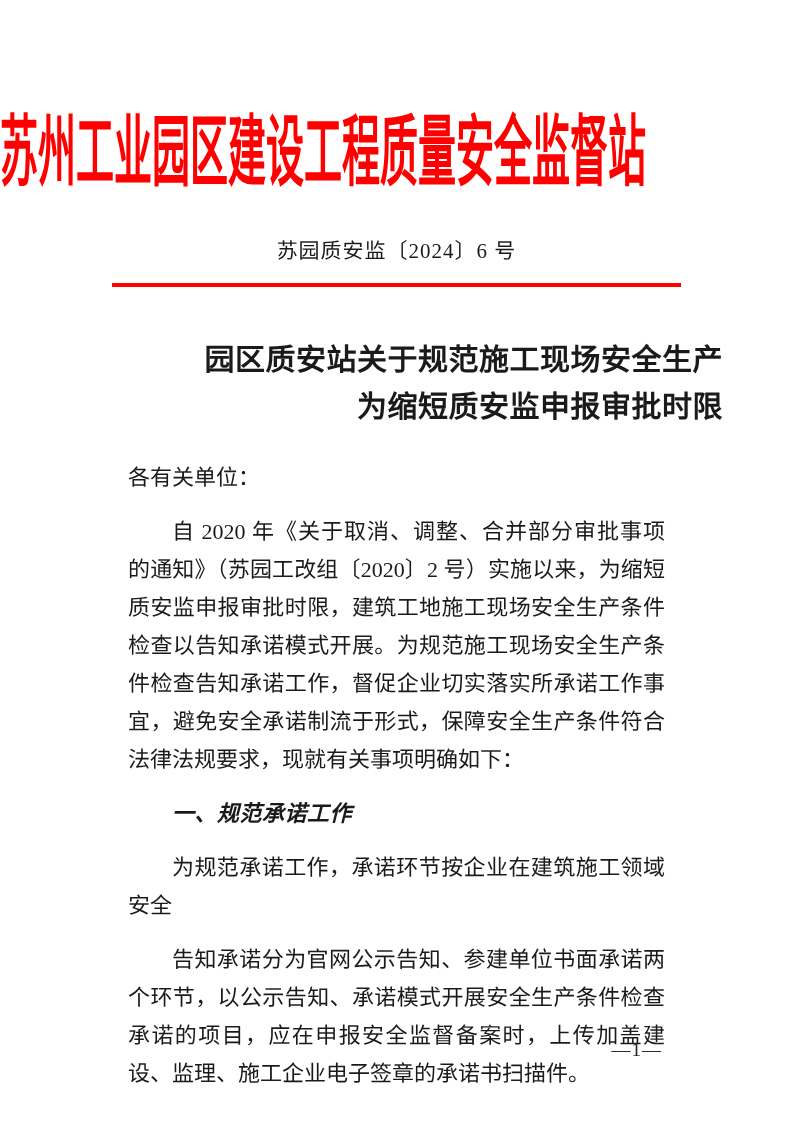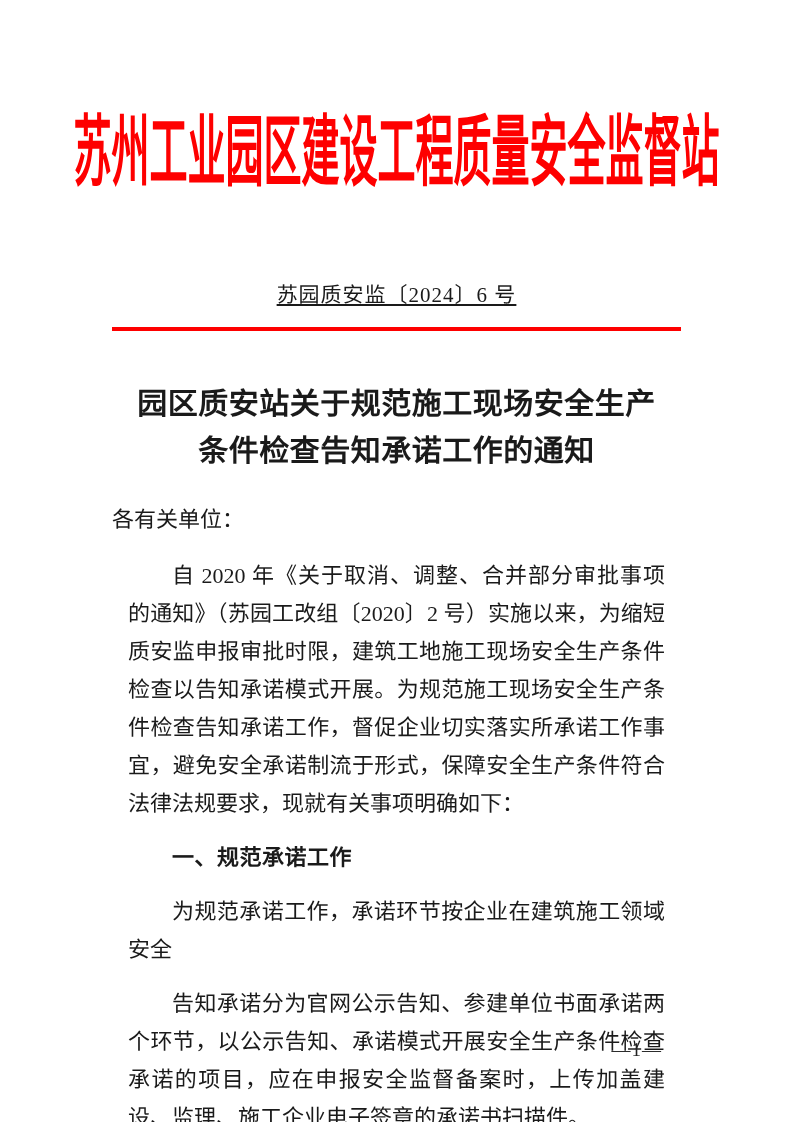--- a/index.html
+++ b/index.html
@@ -21,78 +21,75 @@
     overflow: hidden;
     font-family: "Liberation Serif", "DejaVu Serif", serif;
     color: var(--ink);
   }
   
   .masthead {
     padding-top: 57px;
     height: 234px; 
     display: flex;
     align-items: center;
-    justify-content: center;
   }
   .masthead-text {
     display: inline-block;
     color: var(--accent-red);
     font-size: 38px;
     font-weight: bold;
     letter-spacing: 0px;
     white-space: nowrap;
     transform: scaleY(2.05);
     transform-origin: center;
   }
   
   .doc-number {
-    margin-top: 44px;
     text-align: center;
     font-size: 21px;
     letter-spacing: 1px;
-    text-decoration: underline;
   }
   
   .red-divider {
     margin: 19px 112px 0 112px;
     height: 4px;
     background: var(--accent-red);
   }
   
   .doc-title {
     margin: 49px 70px 0 70px;
-    text-align: center;
+    text-align: right;
     font-size: 30px;
     font-weight: bold;
     line-height: 47px;
   }
   .title-line {
     display: block;
     letter-spacing: 0.5px;
   }
   
   .body {
     margin: 29px 112px 0 112px;
     font-size: 22px;
     line-height: 38px;
     text-align: justify;
   }
   .salutation {
-    margin: 0;
+    margin: 16px;
     text-indent: 0;
-    font-family: Liberation Mono, monospace;
   }
   .para {
     margin: 16px;
     text-indent: 2em;
   }
   .heading {
     font-weight: bold;
     font-family: "Liberation Sans", "DejaVu Sans", sans-serif;
     letter-spacing: 0.5px;
+    font-style: italic;
   }
   
   .footer {
     position: absolute;
     top: 1039px;
     right: 131px;
     font-size: 19px;
     letter-spacing: 1px;
     color: #222222;
   }
@@ -105,21 +102,21 @@
   <div class="masthead">
     <span class="masthead-text">苏州工业园区建设工程质量安全监督站</span>
   </div>
 
   <div class="doc-number">苏园质安监〔2024〕6 号</div>
 
   <div class="red-divider"></div>
 
   <h1 class="doc-title">
     <span class="title-line">园区质安站关于规范施工现场安全生产</span>
-    <span class="title-line">条件检查告知承诺工作的通知</span>
+    <span class="title-line">为缩短质安监申报审批时限</span>
   </h1>
 
   <div class="body">
     <p class="salutation">各有关单位：</p>
     <p class="para">自 2020 年《关于取消、调整、合并部分审批事项的通知》（苏园工改组〔2020〕2 号）实施以来，为缩短质安监申报审批时限，建筑工地施工现场安全生产条件检查以告知承诺模式开展。为规范施工现场安全生产条件检查告知承诺工作，督促企业切实落实所承诺工作事宜，避免安全承诺制流于形式，保障安全生产条件符合法律法规要求，现就有关事项明确如下：</p>
     <p class="para heading">一、规范承诺工作</p>
     <p class="para">为规范承诺工作，承诺环节按企业在建筑施工领域安全</p>
     <p class="para">告知承诺分为官网公示告知、参建单位书面承诺两个环节，以公示告知、承诺模式开展安全生产条件检查承诺的项目，应在申报安全监督备案时，上传加盖建设、监理、施工企业电子签章的承诺书扫描件。</p>
   </div>
 

